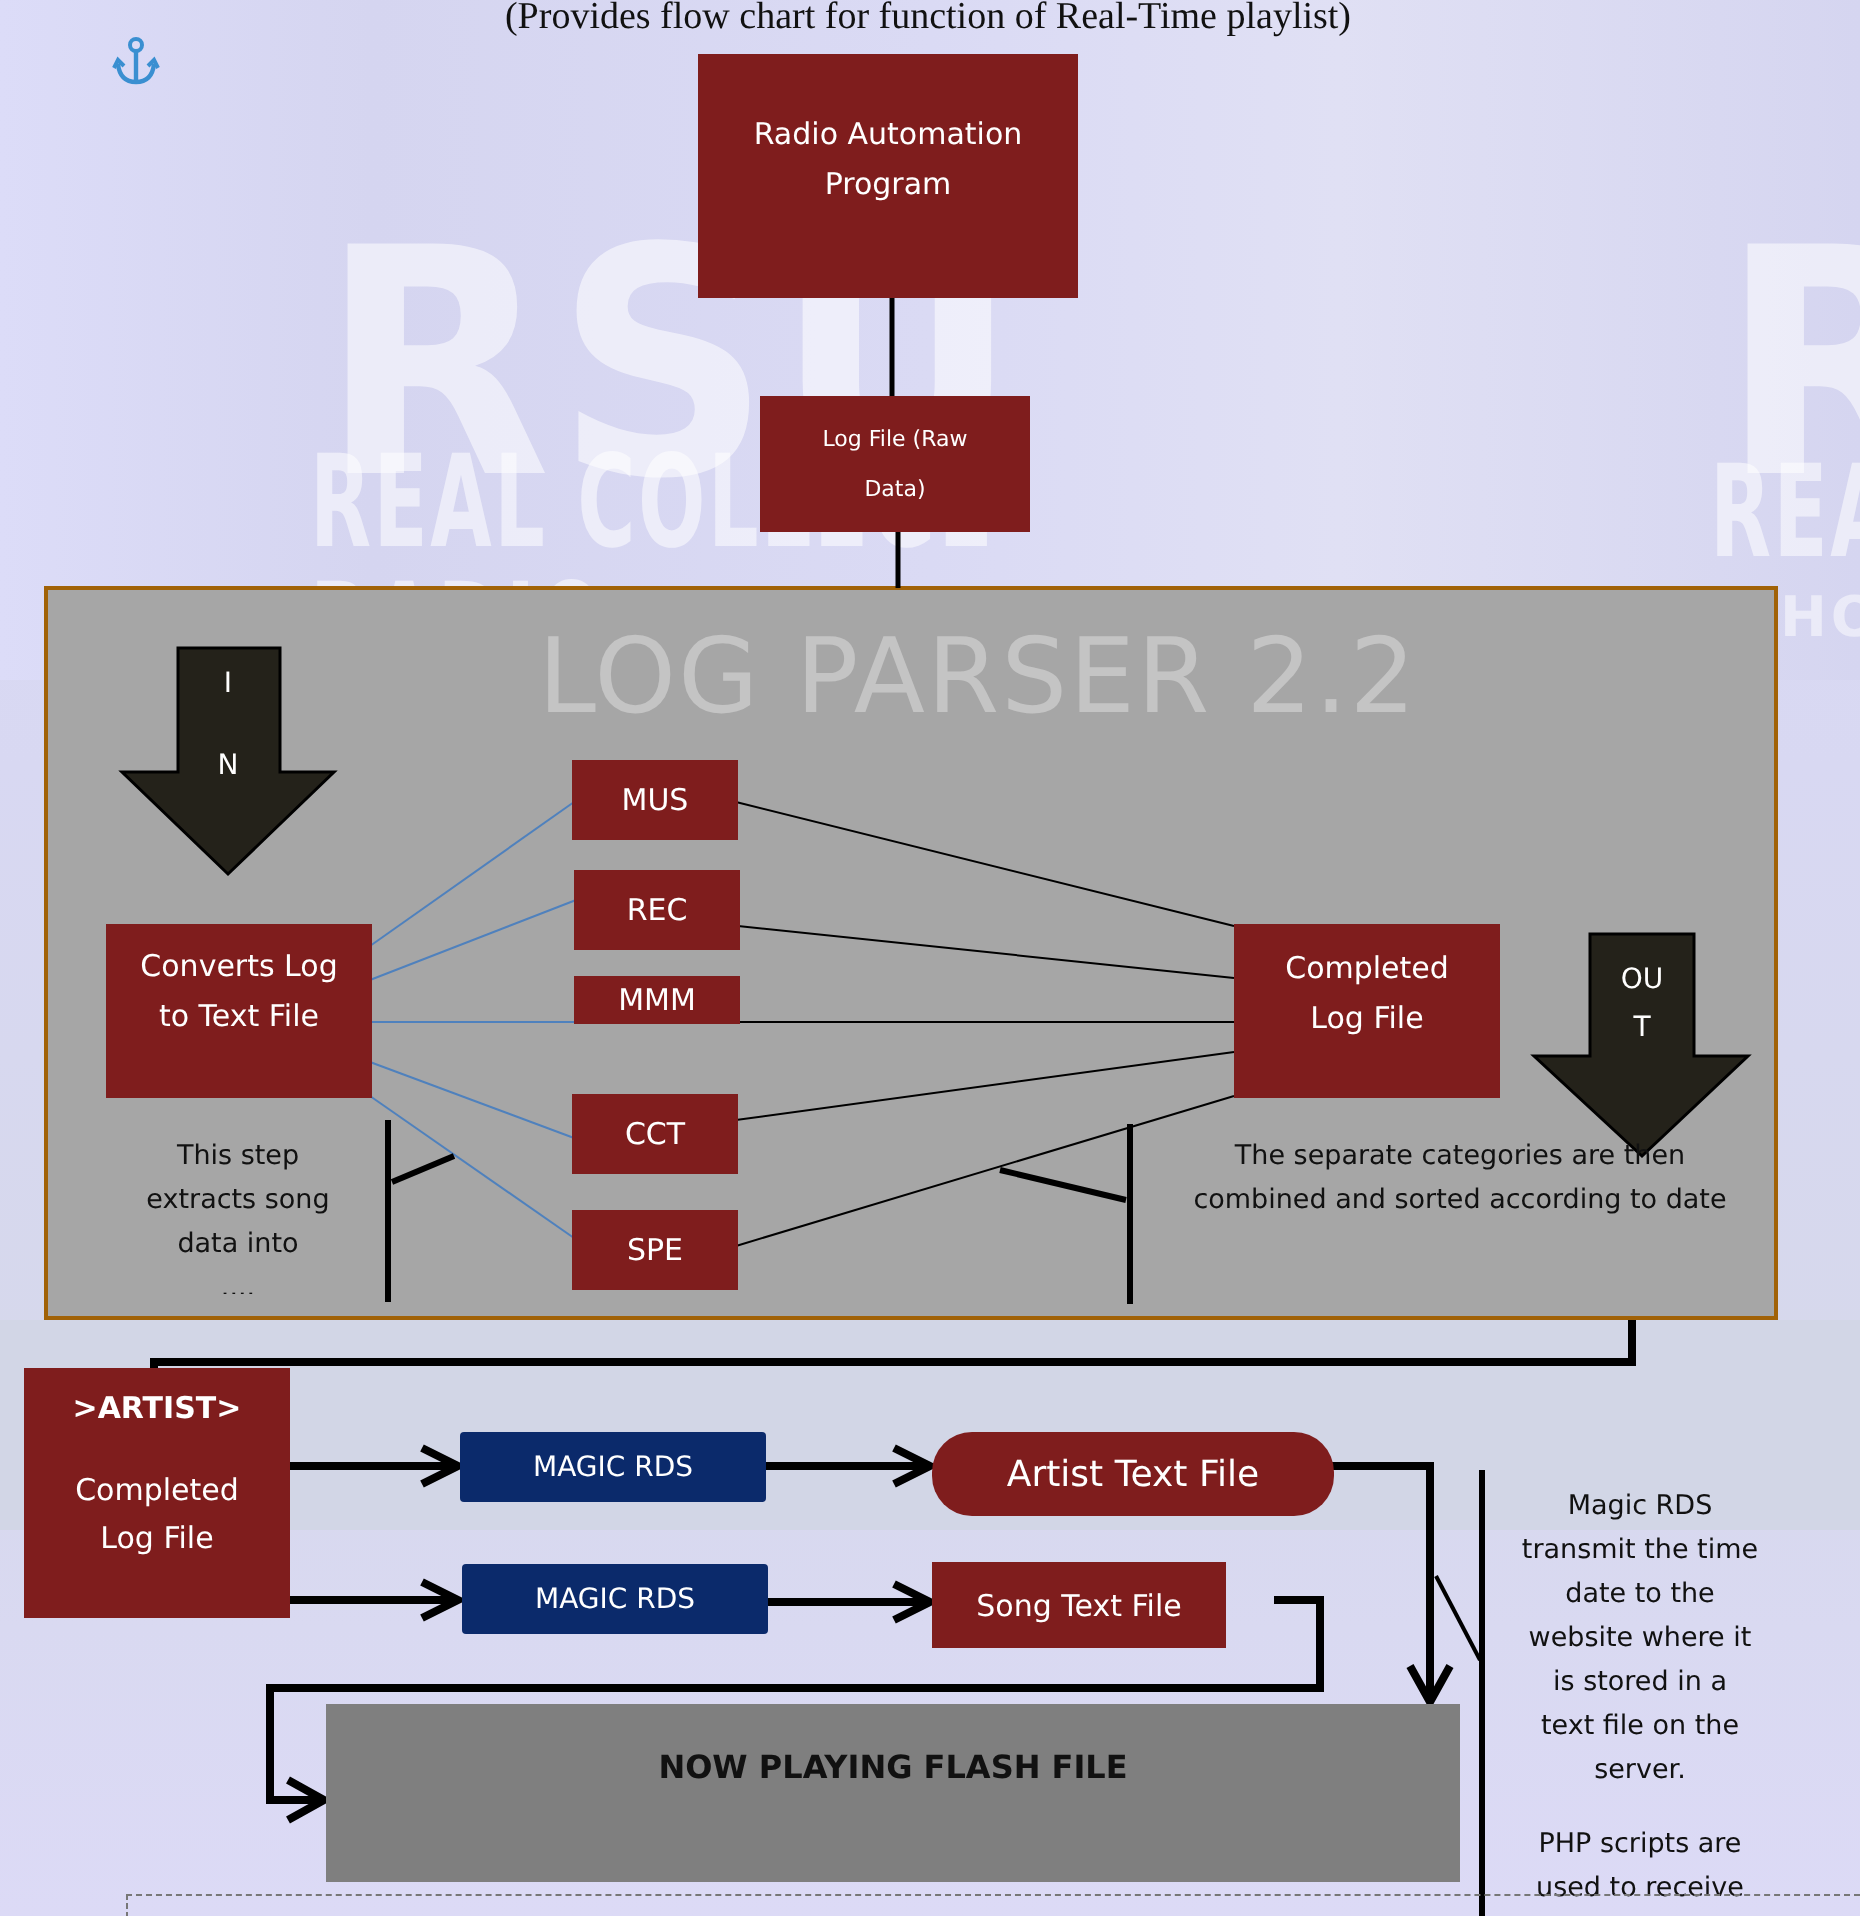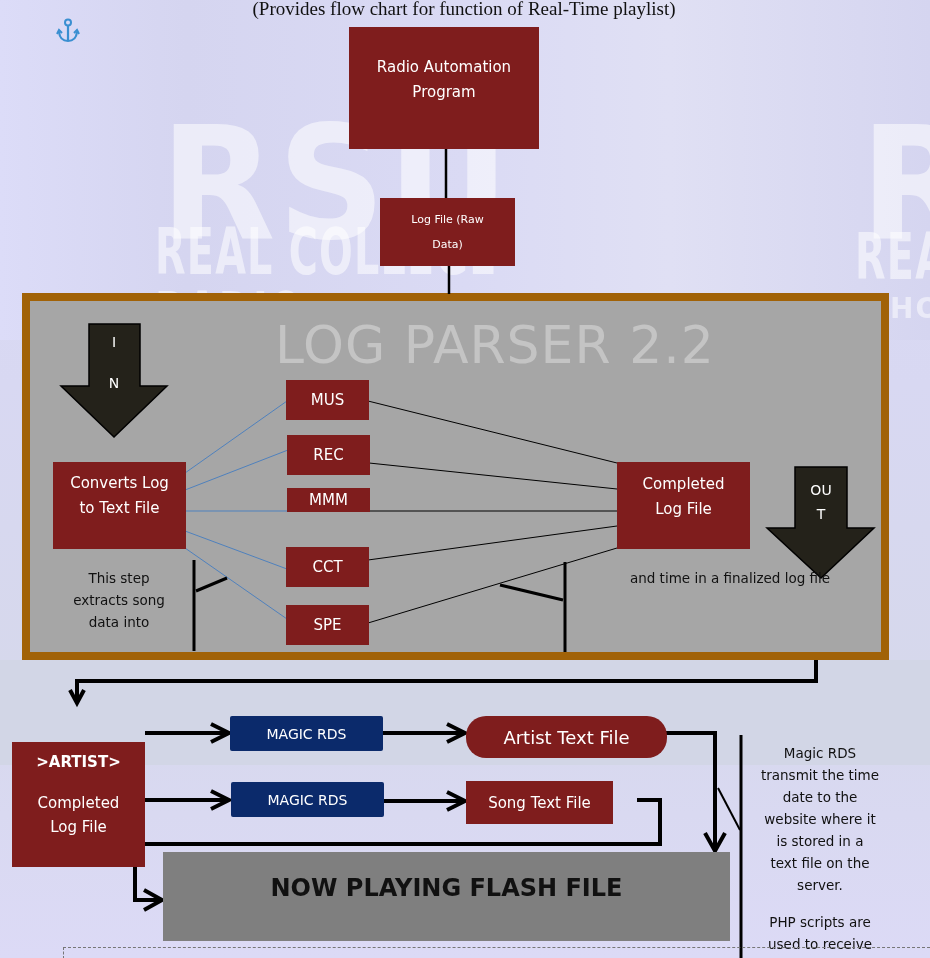--- a/index.html
+++ b/index.html
@@ -10,26 +10,26 @@
     }
     .band { position: absolute; left: 0; width: 930px; }
     .wm { position: absolute; color: rgba(255,255,255,0.55); font-family: "DejaVu Sans", sans-serif; font-weight: bold; pointer-events: none; letter-spacing: 2px; }
     .wm-big { font-size: 150px; line-height: 150px; transform: scaleY(1.05); }
     .wm-small { font-size: 64px; line-height: 64px; transform: scaleX(0.62); transform-origin: left top; }
     .wm-house { font-size: 28px; color: rgba(255,255,255,0.5); }
     .title { position: absolute; top: -2px; left: 0; width: 958px; text-align: center; font-family: "Liberation Serif", serif; font-size: 19px; color: #111; white-space: nowrap; }
     .anchor { position: absolute; left: 56px; top: 18px; width: 24px; height: 26px; }
     .box { position: absolute; background: #7f1d1d; color: #fff; display: flex; align-items: center; justify-content: center; text-align: center; font-family: "DejaVu Sans", sans-serif; box-sizing: border-box; }
     .box span { display: block; }
-    .parser { position: absolute; left: 22px; top: 293px; width: 867px; height: 367px; background: #a6a6a6; border: 8px solid #a16207; box-sizing: border-box; }
+    .parser { position: absolute; left: 22px; top: 293px; width: 867px; height: 367px; background: #a6a6a6; border: 2px solid #a16207; box-sizing: border-box; }
     .parser-title { position: absolute; left: 245px; top: 14px; font-family: "DejaVu Sans", sans-serif; font-size: 52px; color: #c4c4c4; letter-spacing: 1px; }
     .cat { font-size: 15px; }
     .note { position: absolute; font-family: "DejaVu Sans", sans-serif; font-size: 13.5px; color: #111; text-align: center; line-height: 22px; }
     .rds { position: absolute; background: #0b2a6b; color: #fff; display: flex; align-items: center; justify-content: center; font-family: "DejaVu Sans", sans-serif; font-size: 14px; border-radius: 2px; }
-    .flash { position: absolute; left: 163px; top: 852px; width: 567px; height: 89px; background: #7f7f7f; display: flex; justify-content: center; font-family: "DejaVu Sans", sans-serif; font-weight: bold; font-size: 24px; color: #111; padding-top: 22px; box-sizing: border-box; }
+    .flash { position: absolute; left: 163px; top: 852px; width: 567px; height: 89px; background: #7f7f7f; display: flex; justify-content: center; font-family: "DejaVu Sans", sans-serif; font-weight: bold; font-size: 16px; color: #111; padding-top: 22px; box-sizing: border-box; }
     svg.overlay { position: absolute; left: 0; top: 0; width: 930px; height: 958px; pointer-events: none; }
     .arrowtxt { position: absolute; color: #fff; font-family: "DejaVu Sans", sans-serif; font-size: 14px; text-align: center; line-height: 24px; }
     .dashed { position: absolute; left: 63px; top: 947px; width: 867px; border-top: 1px dashed #777; }
     .dashed-v { position: absolute; left: 63px; top: 947px; height: 12px; border-left: 1px dashed #777; }
   </style>
 </head>
 <body>
 
 <div class="band" style="top:0;height:340px;background:linear-gradient(90deg,#dcdcf8 0%,#d5d5f0 20%,#dadaf4 50%,#e0e0f4 72%,#d5d5f0 100%);"></div>
 <div class="band" style="top:660px;height:105px;background:#d2d6e6;"></div>
@@ -154,24 +154,25 @@
 </div>
 
 <div class="note" style="left:60px;top:567px;width:118px;height:80px;overflow:hidden;">
   <span style="display:block;">This step</span>
   <span style="display:block;">extracts song</span>
   <span style="display:block;">data into</span>
   <span style="display:block;">....</span>
 </div>
 
 <div class="note" style="left:590px;top:567px;width:280px;">
-  <span style="display:block;">and time in a finalized log file</span>
+  <span style="display:block;">The separate categories are then</span>
+  <span style="display:block;">combined and sorted according to date</span>
 </div>
 
-<div class="box" style="left:12px;top:742px;width:133px;height:125px;font-size:15px;line-height:24px;align-items:flex-start;padding-top:8px;">
+<div class="box" style="left:12px;top:684px;width:133px;height:125px;font-size:15px;line-height:24px;align-items:flex-start;padding-top:8px;">
   <div>
     <span style="font-weight:bold;margin-bottom:17px;">&gt;ARTIST&gt;</span>
     <span>Completed</span>
     <span>Log File</span>
   </div>
 </div>
 
 <div class="rds" style="left:230px;top:716px;width:153px;height:35px;">MAGIC RDS</div>
 <div class="rds" style="left:231px;top:782px;width:153px;height:35px;">MAGIC RDS</div>
 

